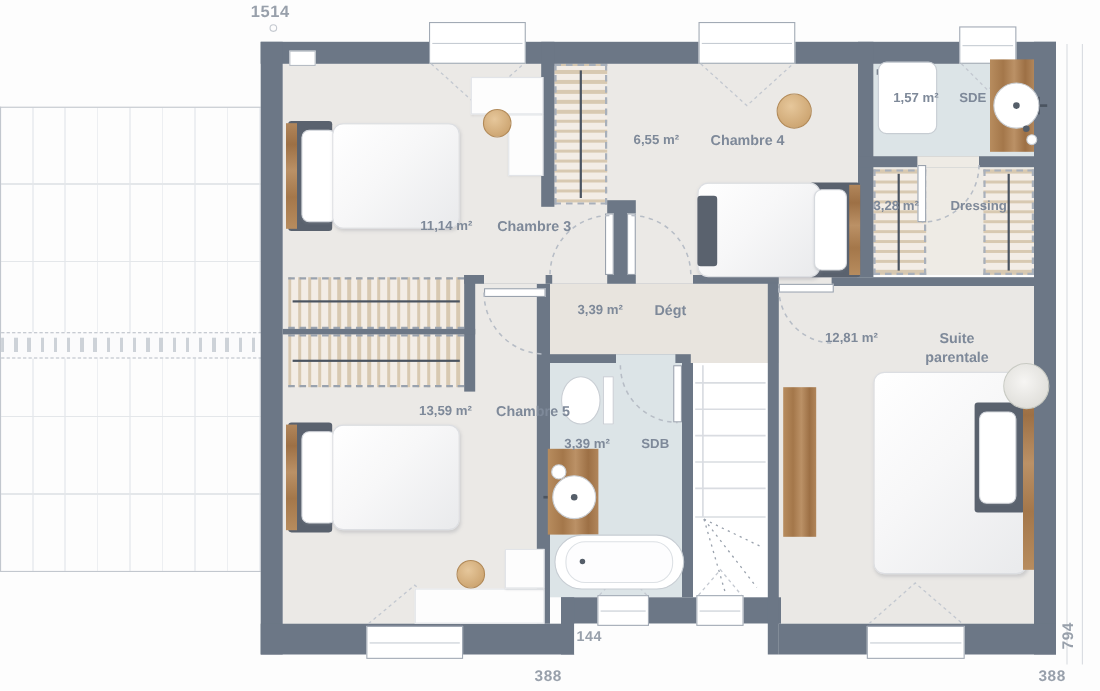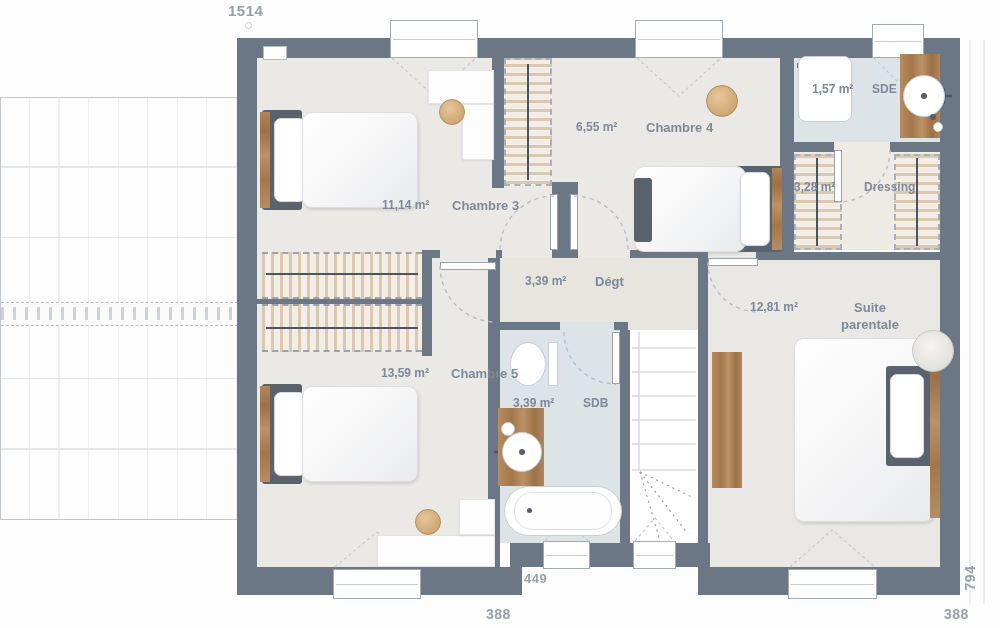--- a/index.html
+++ b/index.html
@@ -254,18 +254,18 @@
     <span>Chambre 5</span>
     <span class="rarea">13,59 m²</span>
   </div>
   <div class="rlabel" style="left:513px;top:396px;width:140px;font-size:12px;">
     <span>SDB</span>
     <span class="rarea">3,39 m²</span>
   </div>
 
   <div class="dim" style="left:228px;top:2px;font-size:15px;">1514</div>
   <div class="ring" style="left:245px;top:22px;"></div>
-  <div class="dim" style="left:524px;top:571px;font-size:13px;">449</div>
+  <div class="dim" style="left:524px;top:571px;font-size:13px;">144</div>
   <div class="dim" style="left:486px;top:606px;">388</div>
   <div class="dim" style="left:944px;top:606px;">388</div>
   <div class="dim" style="left:948px;top:570px;width:44px;text-align:center;transform:rotate(-90deg);">794</div>
 
 </div>
 
 </body></html>

